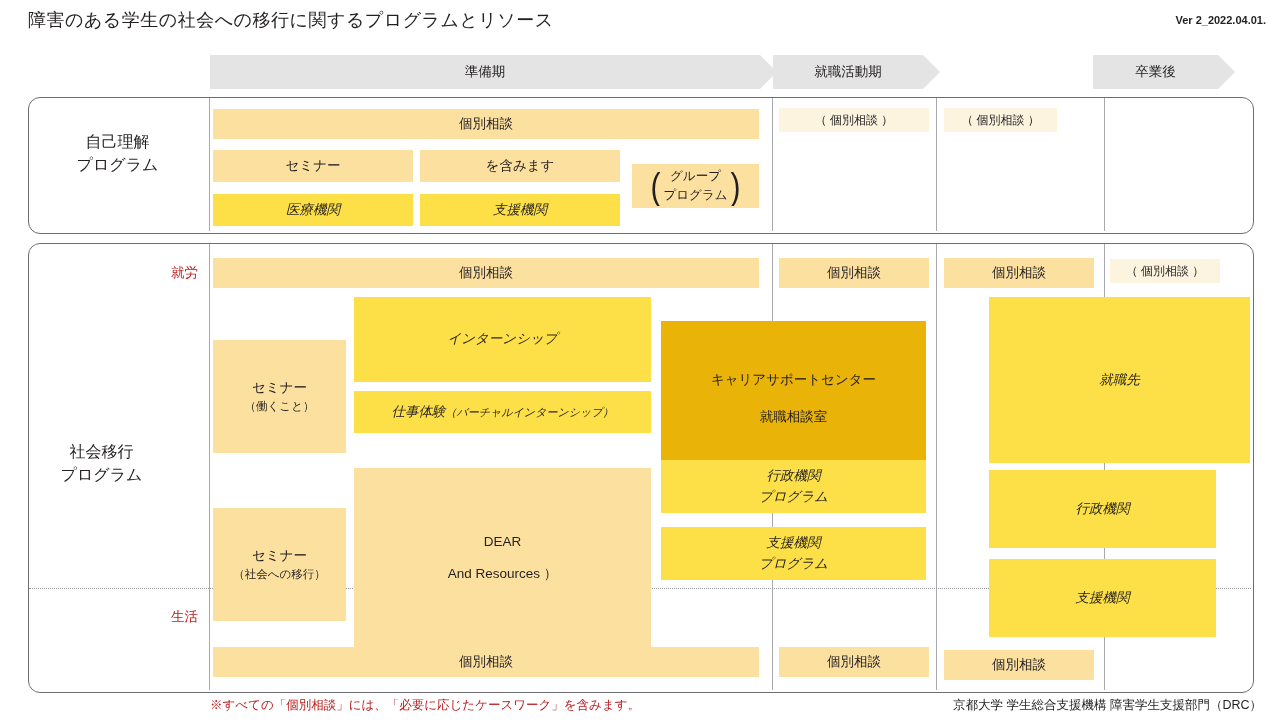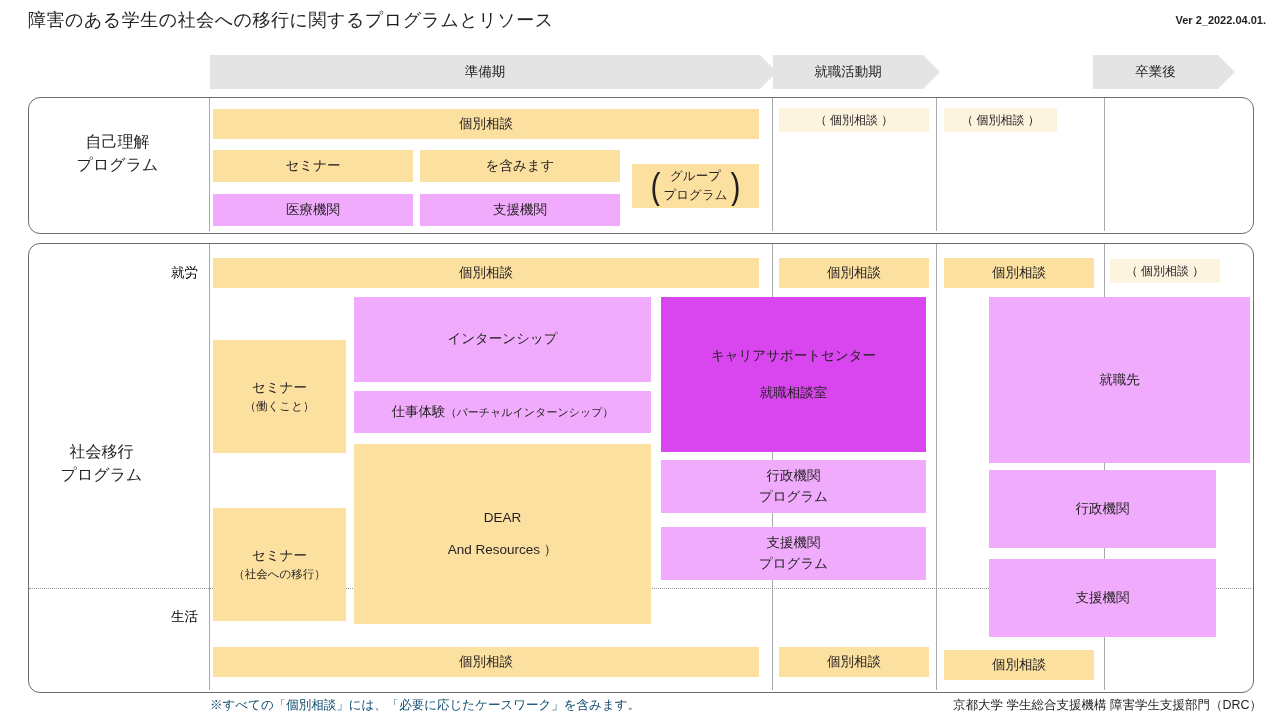--- a/index.html
+++ b/index.html
@@ -91,21 +91,21 @@
     font-size: 16px;
     line-height: 1.45;
     color: #231f20;
   }
   .sec-label.self { left: 30px; top: 130px; width: 175px; }
   .sec-label.trans { left: 14px; top: 440px; width: 175px; text-align: center; }
 
   .row-label {
     position: absolute;
     font-size: 13.5px;
-    color: #000000;
+    color: #b91c1c;
     text-align: right;
     width: 80px;
   }
   .row-label.work { left: 118px; top: 264px; }
   .row-label.life { left: 118px; top: 608px; }
 
   
   .vline {
     position: absolute;
     border-left: 1px solid #a7a9ac;
@@ -140,22 +140,22 @@
     align-items: center;
     justify-content: center;
     text-align: center;
     font-size: 13.5px;
     line-height: 1.5;
     color: #231f20;
     box-sizing: border-box;
     padding: 2px 12px;
   }
   .yellow { background: #fce0a0; }
-  .blue   { background: #f0abfc; }
-  .green  { background: #d946ef; }
+  .blue   { background: #fde047; font-style: italic; }
+  .green  { background: #eab308; margin-top: 24px; }
   .ghost  { background: #fdf4e0; font-size: 12px; }
   .sub    { font-size: 11.5px; }
   .inline-sub { font-size: 11px; }
 
   .brackets {
     position: absolute;
     display: flex;
     align-items: center;
     justify-content: center;
     text-align: center;
@@ -172,21 +172,21 @@
     transform: scaleY(1.25);
   }
   .brackets .txt { padding: 0 3px; }
 
   
   .footnote {
     position: absolute;
     left: 210px;
     top: 697px;
     font-size: 12.5px;
-    color: #0c4a6e;
+    color: #b91c1c;
   }
   .credit {
     position: absolute;
     right: 18px;
     top: 697px;
     font-size: 12.5px;
     color: #231f20;
   }
 </style>
 </head>
@@ -261,21 +261,21 @@
     <div>セミナー</div>
     <div class="sub">（社会への移行）</div>
   </div>
 
   <div class="blk blue" style="left:354px; top:297px; width:297px; height:85px;">インターンシップ</div>
   <div class="blk blue" style="left:354px; top:391px; width:297px; height:42px;">
     <div>
       <span>仕事体験</span><span class="inline-sub">（バーチャルインターンシップ）</span>
     </div>
   </div>
-  <div class="blk yellow" style="left:354px; top:444px; width:297px; height:180px;text-align:center;">
+  <div class="blk yellow" style="left:354px; top:468px; width:297px; height:180px;text-align:center;">
     <div>DEAR</div>
     <div style="height:12px"></div>
     <div>And Resources ）</div>
   </div>
 
   <div class="blk green" style="left:661px; top:297px; width:265px; height:155px;">
     <div>キャリアサポートセンター</div>
     <div style="height:16px"></div>
     <div>就職相談室</div>
   </div>

